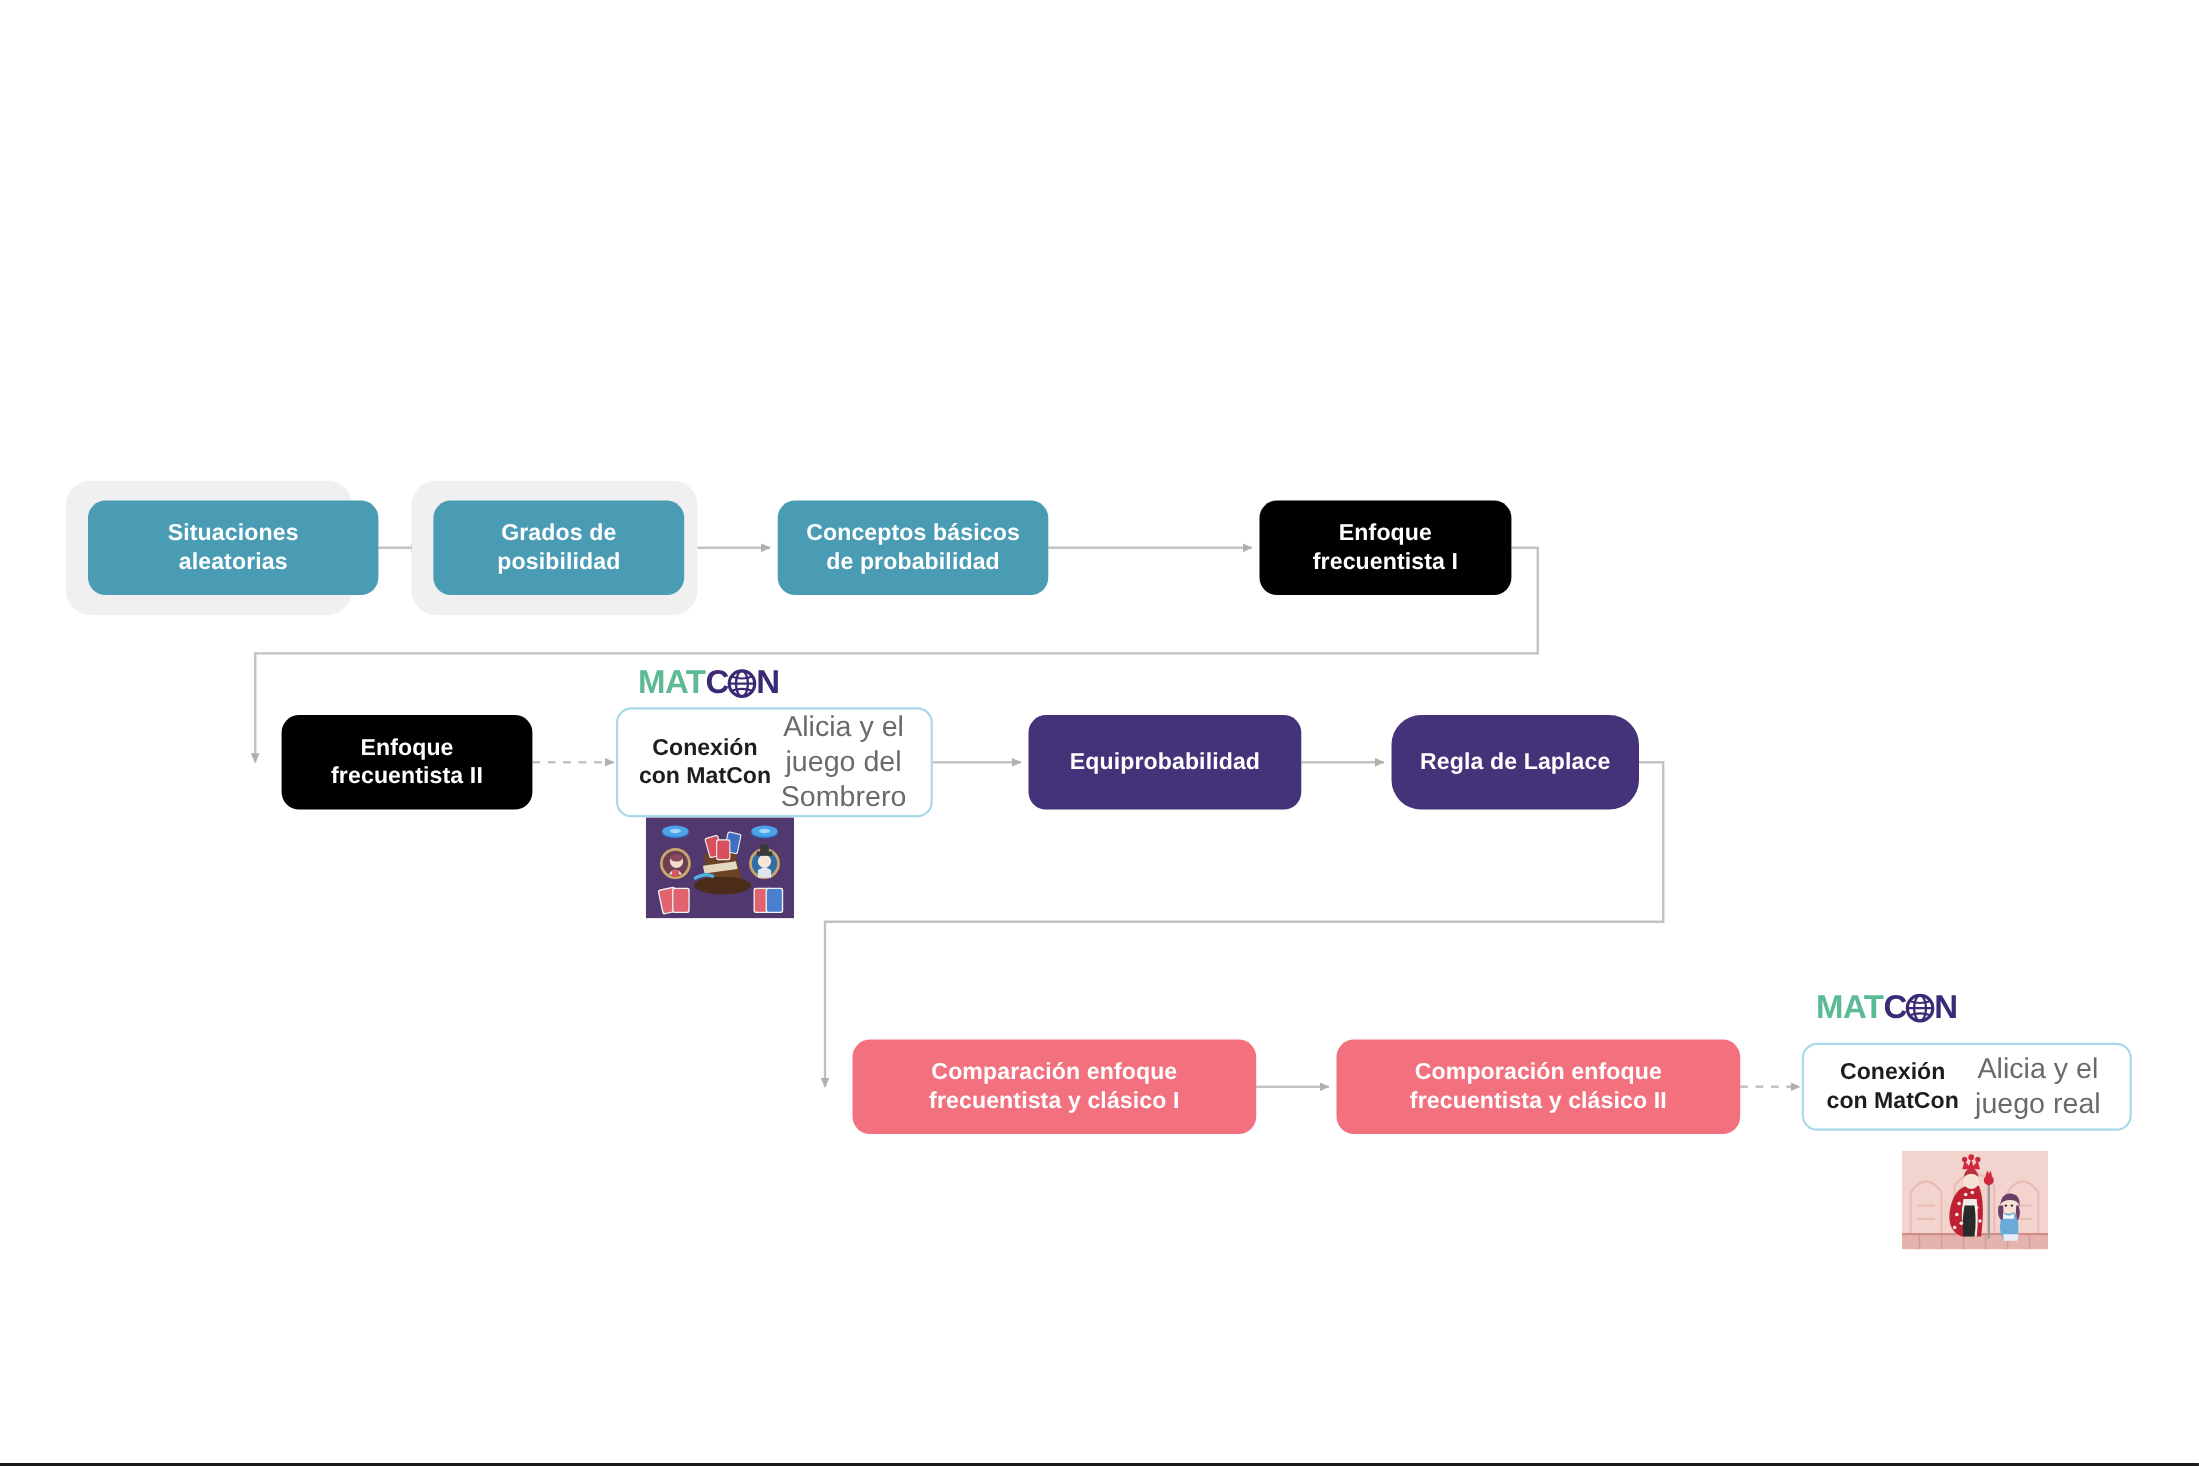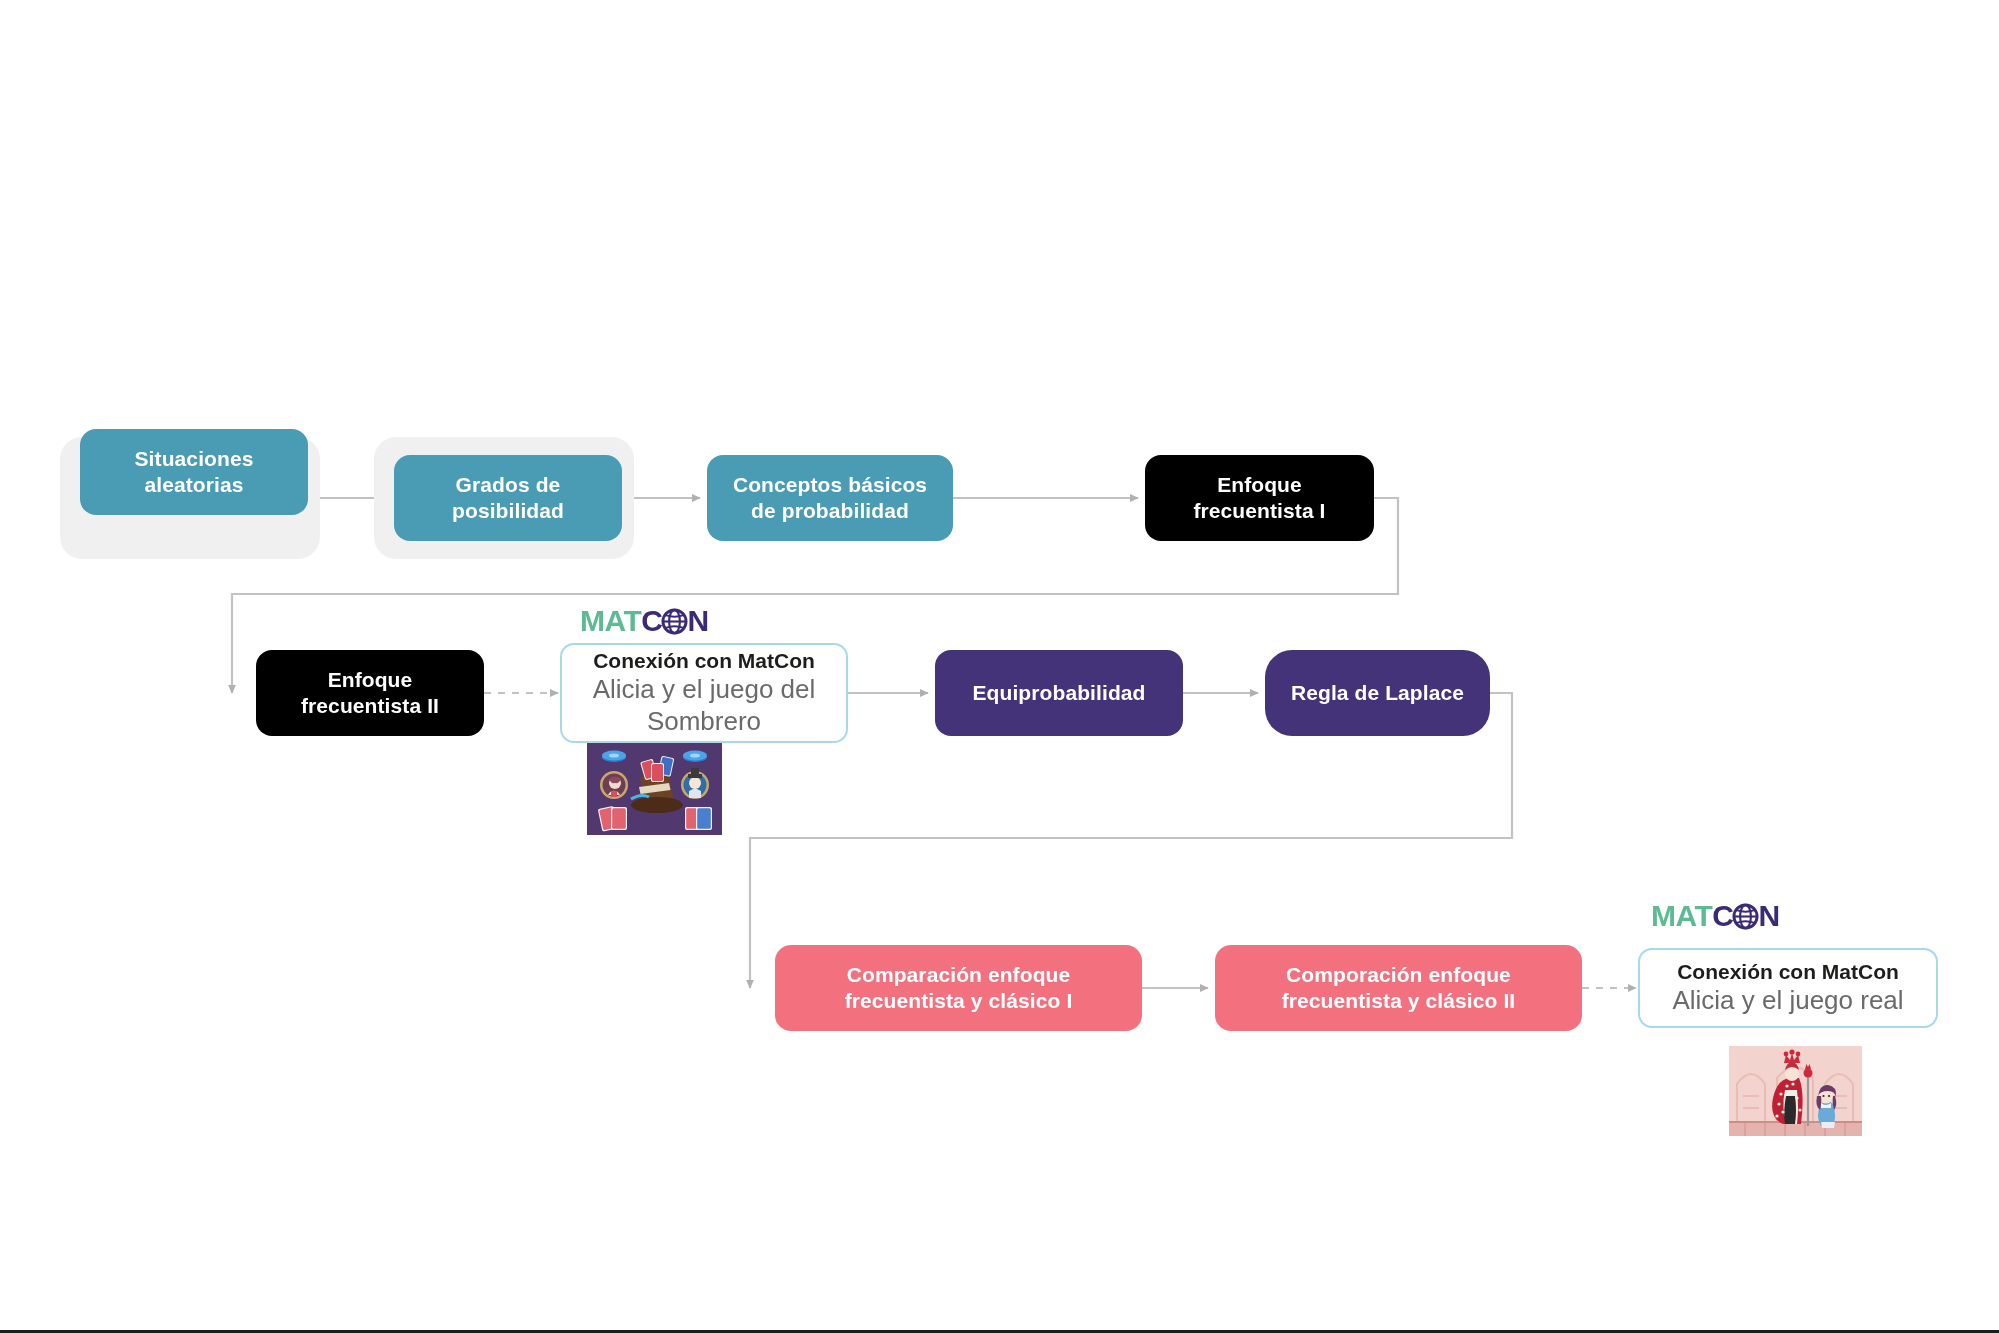--- a/index.html
+++ b/index.html
@@ -62,21 +62,21 @@
   .pink   { background: #f3717f; }
 
   
   .matcard {
     position: absolute;
     box-sizing: border-box;
     background: #ffffff;
     border: 2px solid #a8d8ea;
     border-radius: 14px;
     display: flex;
-    flex-direction: column;
+    flex-direction: row;
     align-items: center;
     justify-content: center;
     text-align: center;
     padding: 8px 16px;
   }
   .matcard .t1 {
     color: #1d1d1b;
     font-weight: 700;
     font-size: 21px;
     line-height: 1.22;
@@ -155,21 +155,21 @@
 
       <path d="M1142,988 L1208,988" marker-end="url(#ah)"></path>
 
       <path d="M1582,988 L1636,988" stroke-dasharray="7 7" marker-end="url(#ah)"></path>
     </g>
   </svg>
 
   <div class="halo" style="left:60px; top:437px; width:260px; height:122px;"></div>
   <div class="halo" style="left:374px; top:437px; width:260px; height:122px;"></div>
 
-  <div class="node teal" style="left:80px; top:429px; width:228px; height:86px;">
+  <div class="node teal" style="left:80px; top:455px; width:264px; height:86px;">
     <span class="lbl">Situaciones
 aleatorias</span>
   </div>
 
   <div class="node teal" style="left:394px; top:455px; width:228px; height:86px;">
     <span class="lbl">Grados de
 posibilidad</span>
   </div>
 
   <div class="node teal" style="left:707px; top:455px; width:246px; height:86px;">

